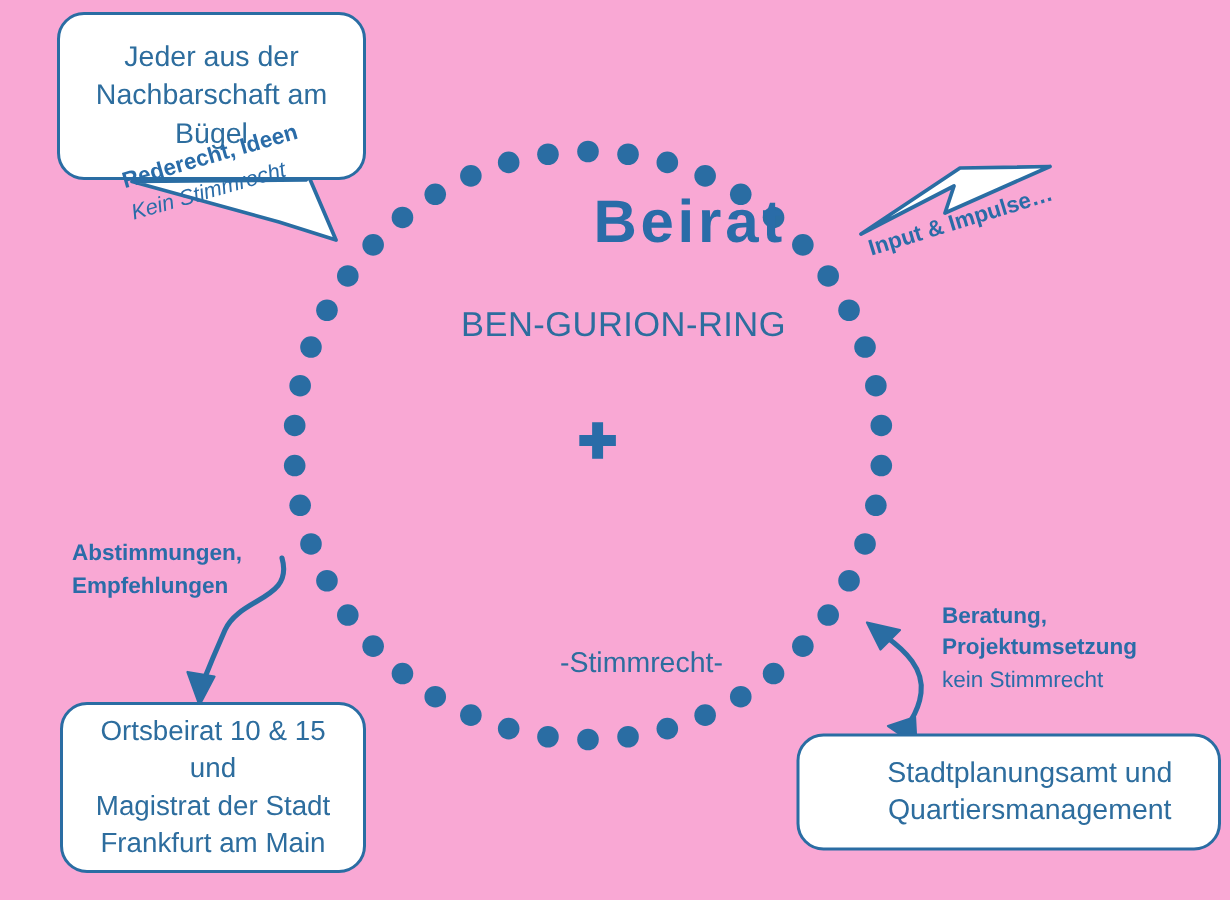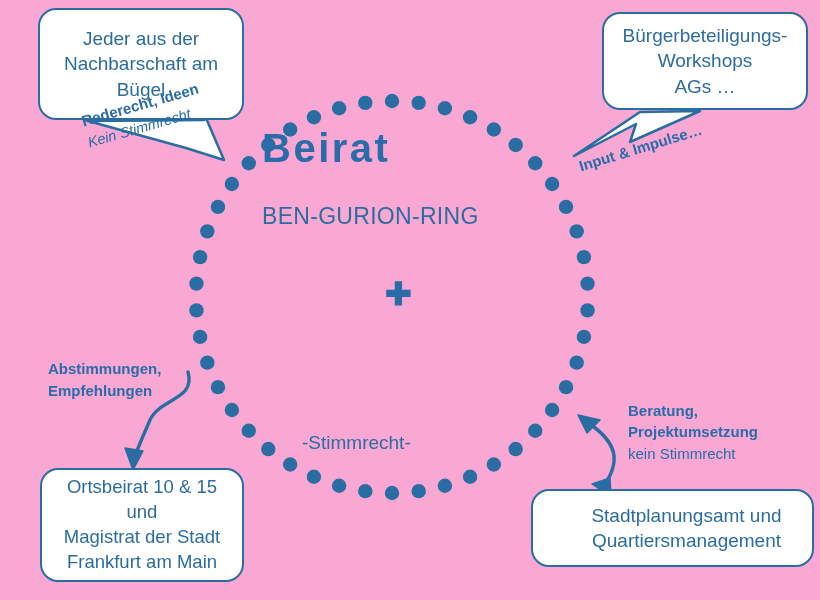--- a/index.html
+++ b/index.html
@@ -69,21 +69,21 @@
     width: 283px;
     height: 78px;
     font-size: 19px;
     padding-left: 28px;
   }
 
   
   .center-text {
     position: absolute;
     color: #2d6d9e;
-    text-align: left;
+    text-align: right;
     white-space: pre-line;
   }
   #title-beirat {
     left: 262px;
     top: 126px;
     width: 262px;
     font-size: 40px;
     font-weight: bold;
     letter-spacing: 2.5px;
     color: #2a6ca8;
@@ -247,23 +247,20 @@
 
     <path d="M 590,424 C 604,434 616,446 614,462 C 612,478 604,482 604,488" fill="none" stroke="#2a6da3" stroke-width="3.4" stroke-linecap="round"></path>
     <path d="M 578,415 L 600,420 L 587,433 Z" fill="#2a6da3" stroke="#2a6da3" stroke-width="1.5" stroke-linejoin="round"></path>
     <path d="M 611,497 L 592,484 L 610,478 Z" fill="#2a6da3" stroke="#2a6da3" stroke-width="1.5" stroke-linejoin="round"></path>
   </svg>
 
   <div class="box" id="bubble-neighbourhood">Jeder aus der
 Nachbarschaft am
 Bügel</div>
 
-  <div class="box" id="bubble-participation">Bürgerbeteiligungs-
-Workshops
-AGs …</div>
 
   <div class="box" id="box-district-council">Ortsbeirat 10 &amp; 15
 und
 Magistrat der Stadt
 Frankfurt am Main</div>
 
   <div class="box" id="box-planning-office">Stadtplanungsamt und
 Quartiersmanagement</div>
 
   <div class="center-text" id="title-beirat">Beirat</div>

